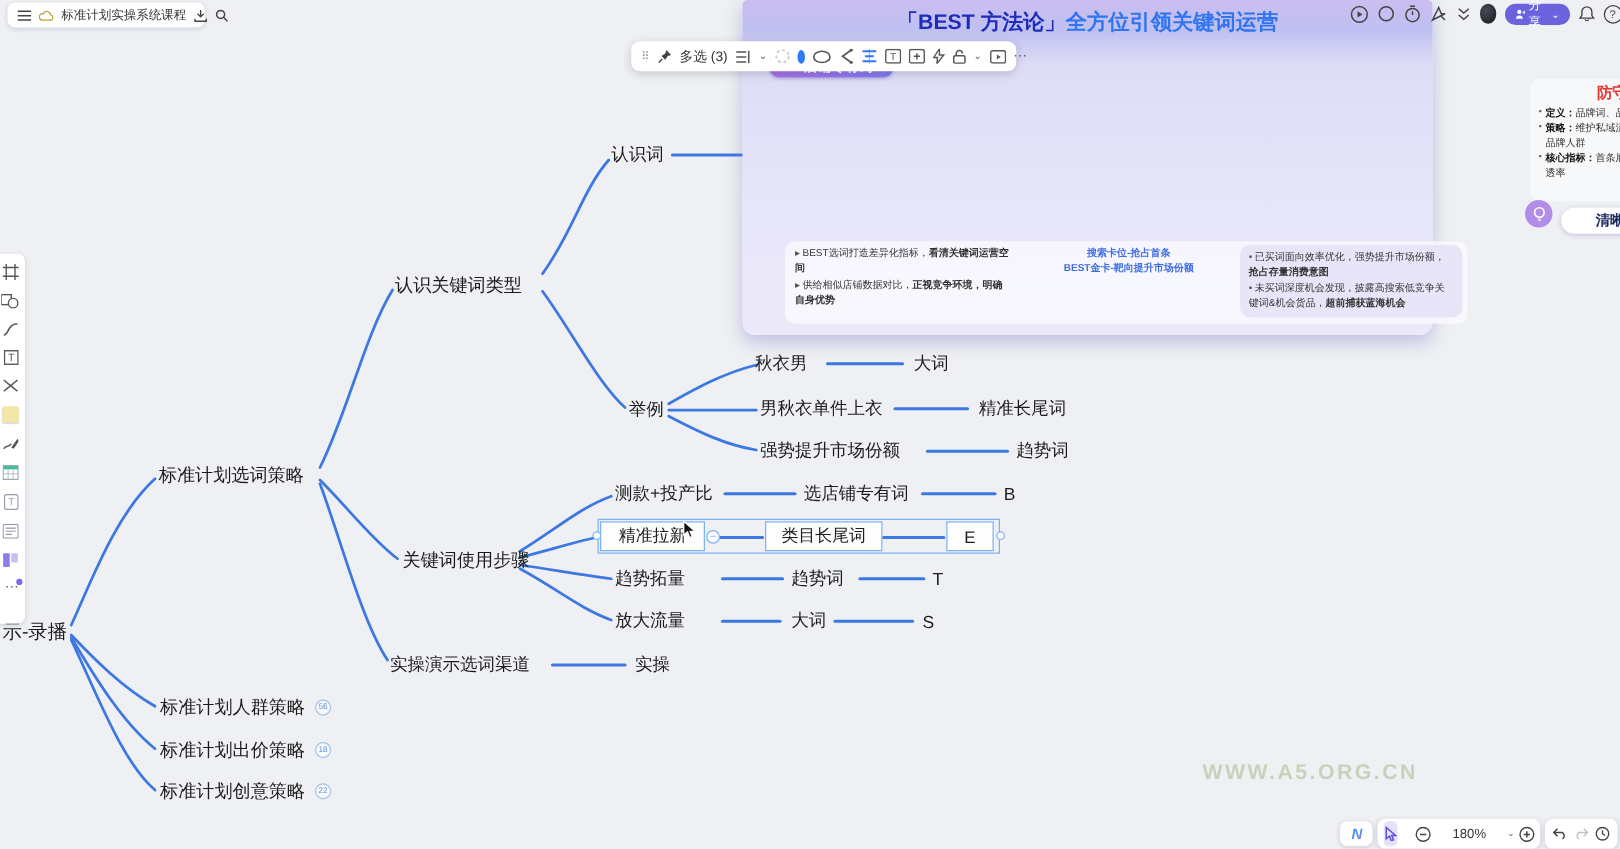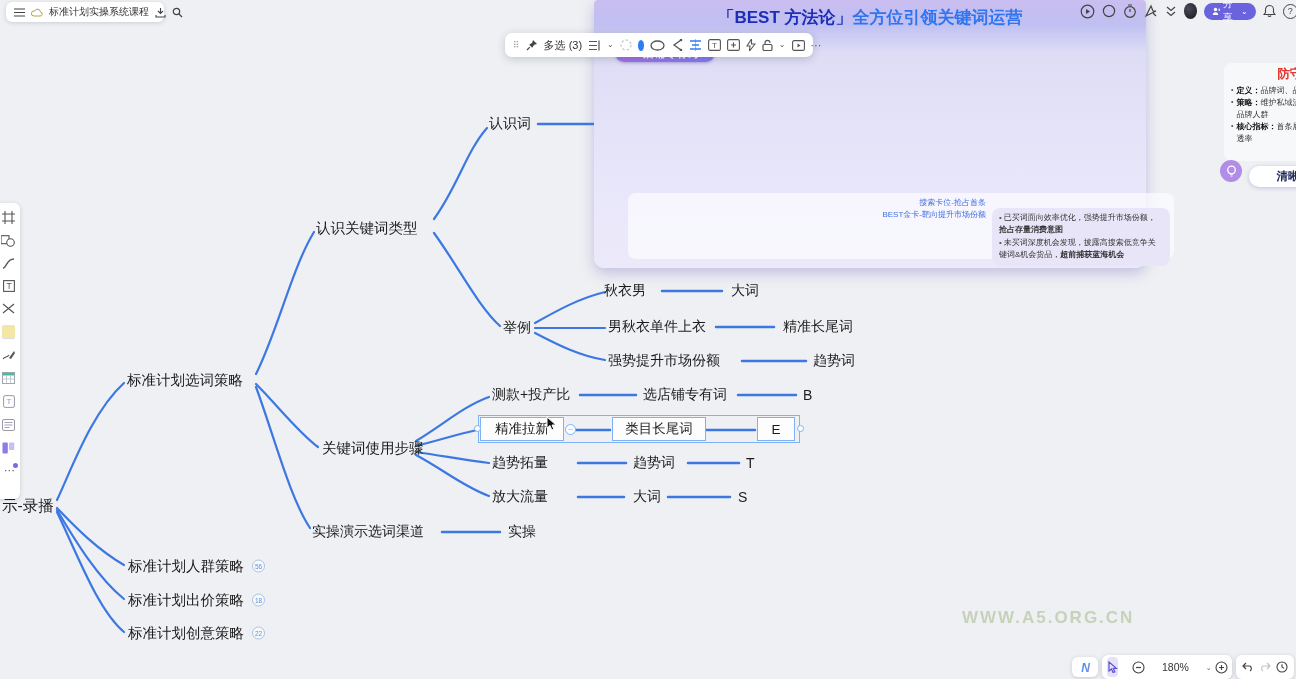--- a/index.html
+++ b/index.html
@@ -27,21 +27,21 @@
   .pcol{position:absolute;top:63px;width:132px;height:98px;background:rgba(255,255,255,.55);border-radius:8px;padding:2px 7px 0}
   .pcol h4{text-align:center;font-size:12.5px;color:#e5342b;margin:1px 0 2px}
   .pitem{font-size:8px;line-height:1.5;color:#333;display:flex}
   .pitem .dot{margin-right:3px;font-size:7px;color:#555}
   .pitem b{color:#111}
   .frow-pill{position:absolute;top:166px;height:21px;background:#fff;border-radius:11px;display:flex;align-items:center;
     justify-content:center;font-weight:bold;font-size:11.5px;color:#1e2a5e;box-shadow:0 1px 4px rgba(90,80,180,.3)}
   #pbottom{position:absolute;left:628px;top:193px;width:546px;height:66px;background:rgba(252,252,255,.72);border-radius:8px;z-index:2}
   .bcol{position:absolute;top:4px;font-size:8px;line-height:1.55;color:#333}
   .bcol .arrow{color:#555;margin-right:2px}
-  .bluelink{color:#3f6fe0;font-weight:normal;text-align:right;font-size:8px;line-height:1.55}
+  .bluelink{color:#3f6fe0;font-weight:bold;text-align:center;font-size:8px;line-height:1.55}
   #bcol-right{background:#e9e5f8;border-radius:8px;padding:4px 7px}
   
   .selbox{position:absolute;border:1.5px solid #7fb2f4;z-index:4;background:transparent}
   .innerbox{position:absolute;border:1px solid #7fb2f4;background:rgba(255,255,255,.85);z-index:5;display:flex;
     align-items:center;justify-content:center;font-size:13.5px}
   .handle{position:absolute;width:7px;height:7px;border:1px solid #7fb2f4;background:#fff;border-radius:50%;z-index:6}
   .collapse-dot{position:absolute;width:11px;height:11px;border:1px solid #7fb2f4;background:#fff;border-radius:50%;z-index:6;
     color:#7fb2f4;font-size:9px;line-height:9px;text-align:center}
   .badge{position:absolute;transform:translateY(-50%);width:13px;height:13px;border:1px solid #a6c4ea;border-radius:50%;
     color:#5b8fd6;font-size:6.5px;display:flex;align-items:center;justify-content:center;z-index:3;background:rgba(255,255,255,.6)}
@@ -159,25 +159,29 @@
       <svg width="11" height="13">
           <circle cx="5.5" cy="5" r="3.8" fill="none" stroke="#fff" stroke-width="1.3"></circle>
           <path d="M4,9 h3 M4.5,11 h2" stroke="#fff" stroke-width="1.2"></path>
         </svg>
     </div>
     <div class="frow-pill" style="left:655px;width:124px">清晰经营空间</div>
 
   </div>
 
   <div id="pbottom">
+    <div class="bcol" style="left:8px;width:172px">
+      <div><span class="arrow">▸</span><span>BEST选词打造差异化指标，</span><b>看清关键词运营空间</b></div>
+      <div><span class="arrow">▸</span><span>供给相似店铺数据对比，</span><b>正视竞争环境，明确自身优势</b></div>
+    </div>
     <div class="bcol" style="left:192px;width:166px">
       <div class="bluelink">搜索卡位-抢占首条</div>
       <div class="bluelink">BEST金卡-靶向提升市场份额</div>
     </div>
-    <div class="bcol" id="bcol-right" style="left:364px;width:178px;top:15px">
+    <div class="bcol" id="bcol-right" style="left:364px;width:178px;top:3px">
       <div><span class="arrow">•</span><span>已买词面向效率优化，强势提升市场份额，</span><b>抢占存量消费意图</b></div>
       <div><span class="arrow">•</span><span>未买词深度机会发现，披露高搜索低竞争关键词&amp;机会货品，</span><b>超前捕获蓝海机会</b></div>
     </div>
   </div>
 
   <div id="watermark">WWW.A5.ORG.CN</div>
 
   <div class="card" style="left:6px;top:2px;width:158px;height:20px;display:flex;align-items:center;gap:6px;padding:0 8px;z-index:10">
     <span class="ic">
       <svg width="11" height="9">

